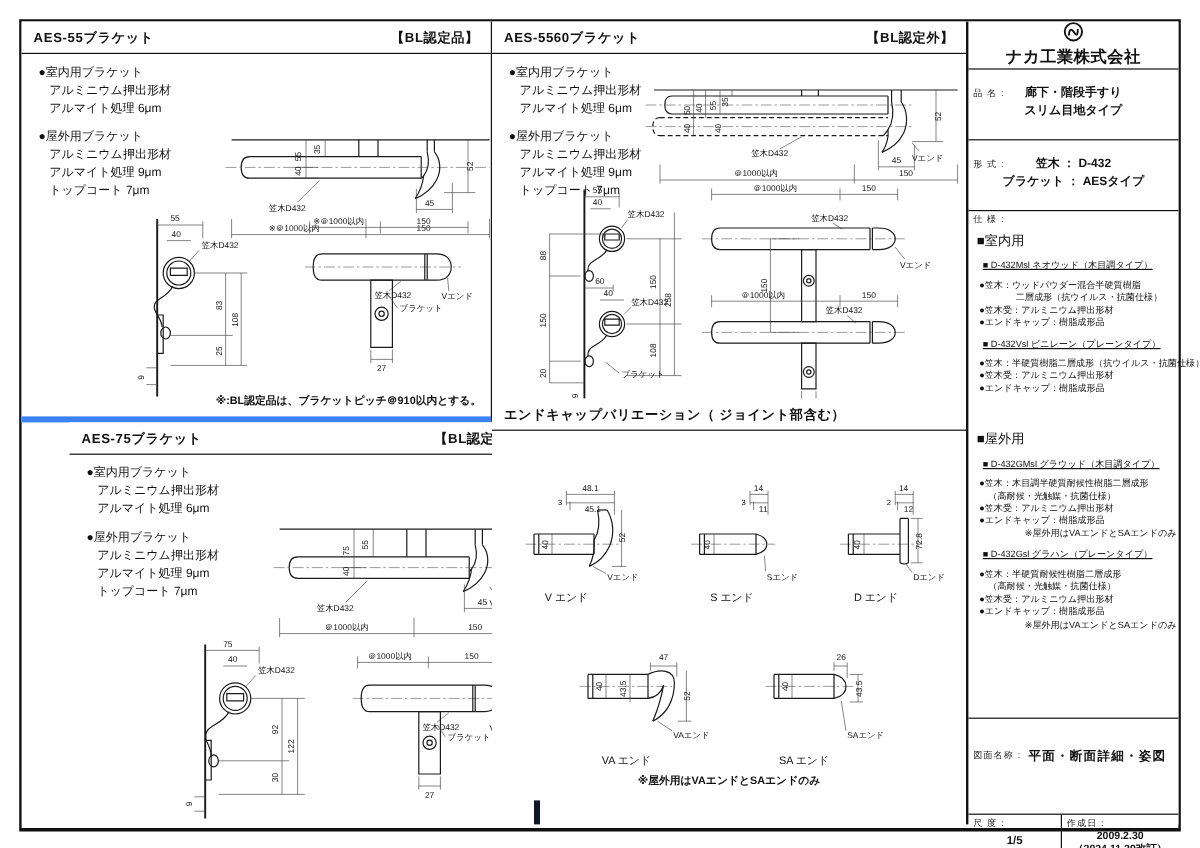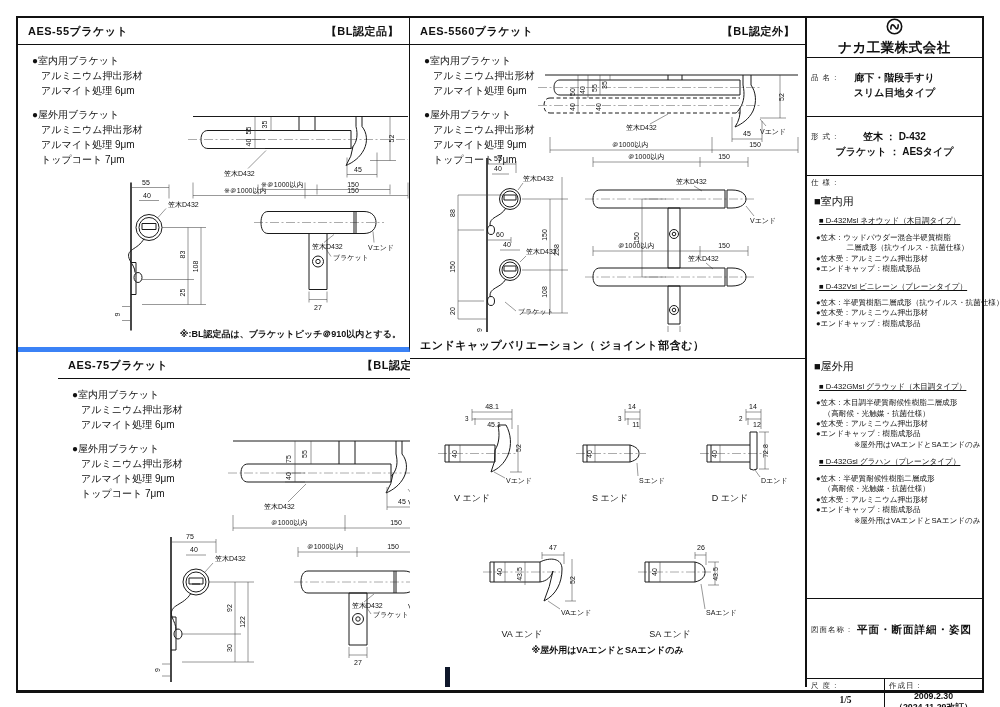--- a/index.html
+++ b/index.html
@@ -44,21 +44,21 @@
   .spec-in{padding:14px 5px 0 7px;}
   .sec-h{font-weight:normal;font-size:11px;margin:4px 0 6px 0;}
   .item-h{font-weight:normal;text-decoration:underline;margin:7px 0 6px 5px;}
   .sp-line{margin-left:2px;white-space:pre;}
   .gap{height:26px;}
   .zu-row{height:56px;}
   .zu-row .v{margin-top:24px;text-align:center;font-size:10.5px;font-weight:bold;letter-spacing:1px;padding-left:40px;}
   .two{display:flex;height:44px;}
   .two .cell{position:relative;flex:1;box-sizing:border-box;}
   .two .cell.l{border-right:1px solid #111;flex:0 0 78px;}
-  .two .cv{margin-top:16px;text-align:center;font-size:9.5px;font-weight:bold;font-family:Liberation Serif, serif;}
+  .two .cv{margin-top:16px;text-align:center;font-size:9.5px;font-weight:bold;}
   .two .cv2{margin-top:12px;text-align:center;font-size:8.8px;font-weight:bold;line-height:1.3;}
 </style>
 </head>
 <body>
 
 <div class="page">
 <div class="sheet">
 
   <div class="quad q-tl">
     <div class="qhead">

